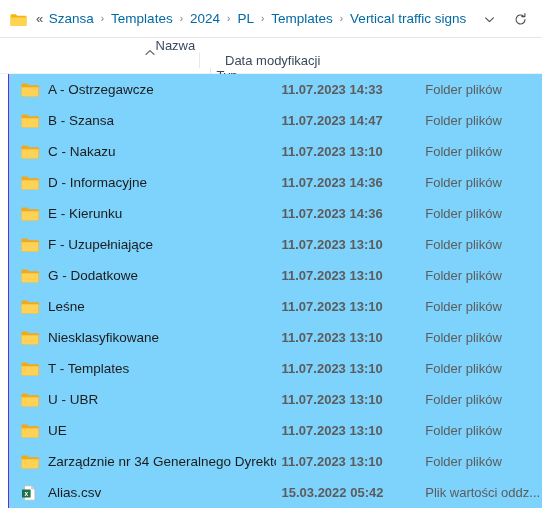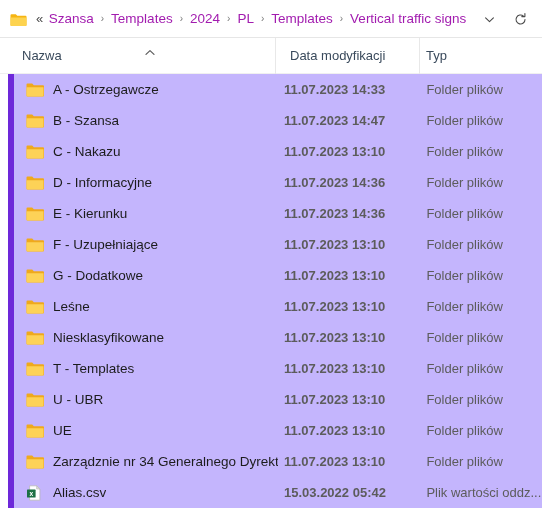--- a/index.html
+++ b/index.html
@@ -35,21 +35,21 @@
     top: 1px;
   }
   .crumb-overflow {
     color: #4a4a4a;
     font-size: 13px;
     letter-spacing: -0.5px;
     margin-right: 6px;
     cursor: default;
   }
   .crumb {
-    color: #a21caf;
+    color: #0369a1;
     font-size: 13.5px;
     white-space: nowrap;
     cursor: default;
     text-align: center;
   }
   .crumb-sep {
     color: #7a7a7a;
     font-size: 10px;
     margin: 0 7px;
     position: relative;
@@ -75,47 +75,48 @@
 
   
   #colheader {
     position: relative;
     height: 36px;
     background: #ffffff;
     display: flex;
     align-items: center;
     box-sizing: border-box;
     border-bottom: 1px solid #f0f0f0;
+    flex-direction: column;
   }
   .col {
     position: relative;
     height: 36px;
     display: flex;
     align-items: center;
     font-size: 13px;
     color: #3a4a5c;
     box-sizing: border-box;
     cursor: default;
   }
   .col-name   { width: 275px; padding-left: 22px; }
-  .col-date   { width: 144px; padding-left: 14px; border-left: 1px solid #e8e8e8; }
+  .col-date   { width: 144px; padding-left: 25px; border-left: 1px solid #e8e8e8; }
   .col-type   { width: 123px; padding-left: 6px; border-left: 1px solid #e8e8e8; }
   .sort-caret {
     position: absolute;
     left: 145px;
     top: 4px;
     width: 10px;
     height: 7px;
   }
 
   
   #filelist {
     position: relative;
-    background: #c4b5fd;
-    border-left: 6px solid #6d28d9;
+    background: #7dd3fc;
+    border-left: 1px solid #6d28d9;
     margin-left: 8px;
     width: 534px;
     box-sizing: border-box;
   }
   .row {
     height: 31px;
     display: flex;
     align-items: center;
     box-sizing: border-box;
     cursor: default;

